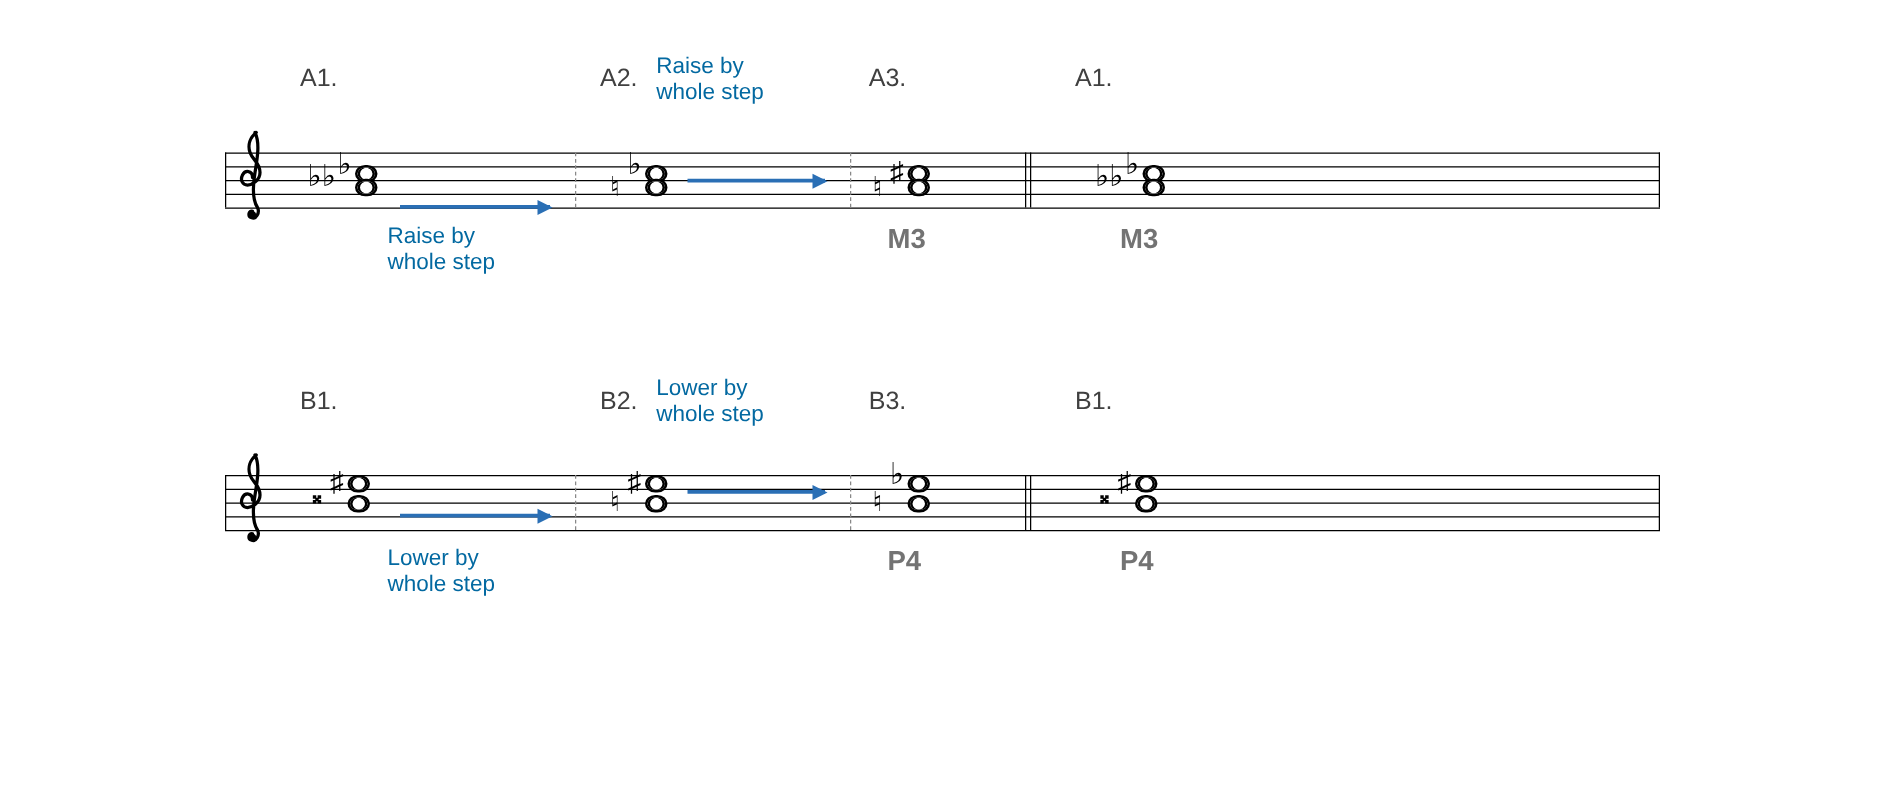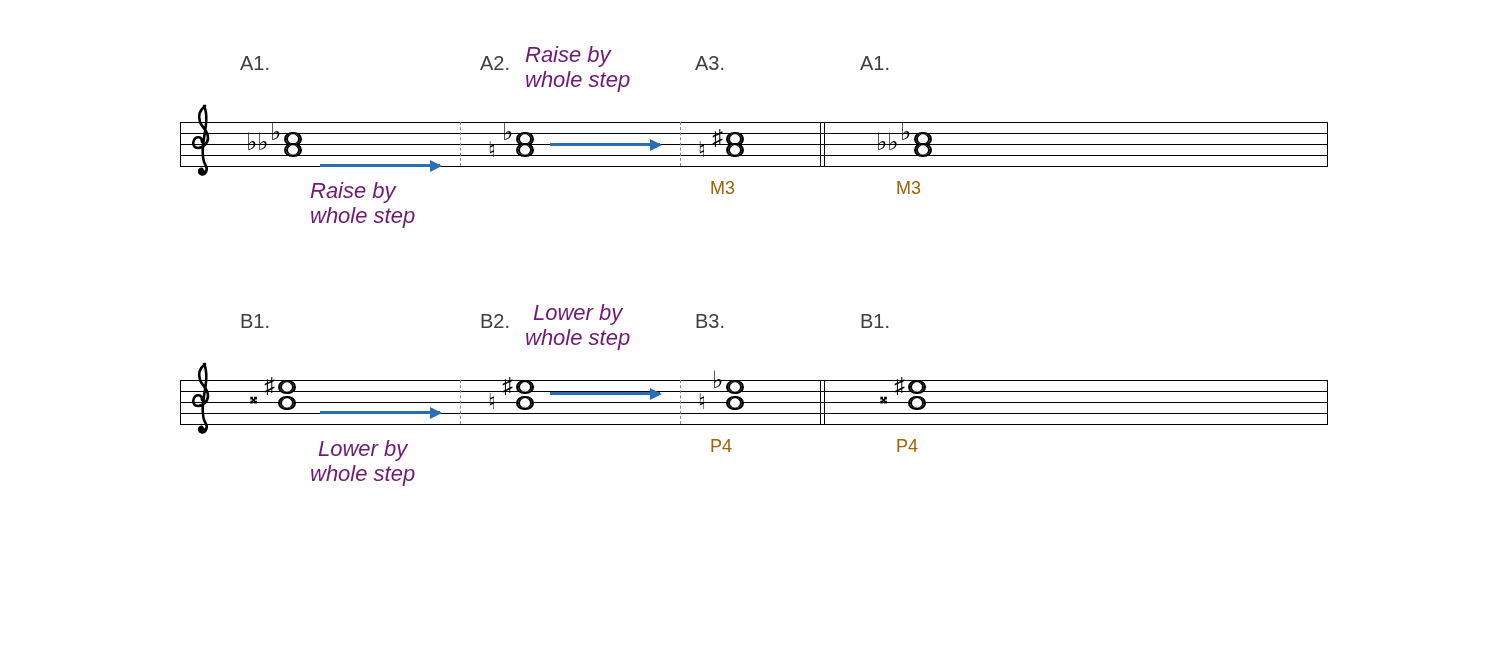--- a/index.html
+++ b/index.html
@@ -19,25 +19,24 @@
     margin-bottom: 8px;
   }
   .step-label {
     position: absolute;
     font-size: 20px;
     font-weight: 500;
     color: #404040;
   }
   .instruction {
     position: absolute;
-    font-size: 22px;
+    font-size: 18px;
     font-weight: 500;
-    color: #701a75;
+    color: #0369a1;
     line-height: 1.15;
-    font-style: italic;
   }
   .staff-container {
     position: relative;
     height: 110px;
   }
   .staff-lines {
     position: absolute;
     top: 24px;
     left: 0;
     right: 0;
@@ -111,23 +110,23 @@
     position: absolute;
     right: -2px;
     top: -7px;
     border-left: 12px solid #2a6fb5;
     border-top: 6px solid transparent;
     border-bottom: 6px solid transparent;
   }
 
   .interval-label {
     position: absolute;
-    font-size: 18px;
-    font-weight: 400;
-    color: #a16207;
+    font-size: 22px;
+    font-weight: 700;
+    color: #737373;
   }
 </style>
 </head>
 <body>
 
 <div class="example">
   <div class="labels-row">
     <span class="step-label" style="left:60px; top:22px;">A1.</span>
     <span class="step-label" style="left:300px; top:22px;">A2.</span>
     <span class="instruction" style="left:345px; top:12px; white-space:pre;">Raise by
@@ -191,21 +190,21 @@
     <div class="interval" style="left:700px;">
       <span class="accidental" style="left:-4px; top:44px; font-size:24px; line-height:0;">♭♭</span>
       <span class="accidental" style="left:20px; top:34px; font-size:24px; line-height:0;">♭</span>
       <div class="whole-note" style="left:34px; top:34px;"></div>
       <div class="whole-note" style="left:34px; top:45px;"></div>
     </div>
     <span class="interval-label" style="left:716px; top:80px;">M3</span>
   </div>
 </div>
 
-<div class="example" style="margin-top:80px;text-align:center;">
+<div class="example" style="margin-top:80px;">
   <div class="labels-row">
     <span class="step-label" style="left:60px; top:22px;">B1.</span>
     <span class="step-label" style="left:300px; top:22px;">B2.</span>
     <span class="instruction" style="left:345px; top:12px; white-space:pre;">Lower by
 whole step</span>
     <span class="step-label" style="left:515px; top:22px;">B3.</span>
     <span class="step-label" style="left:680px; top:22px;">B1.</span>
   </div>
 
   <div class="staff-container">

